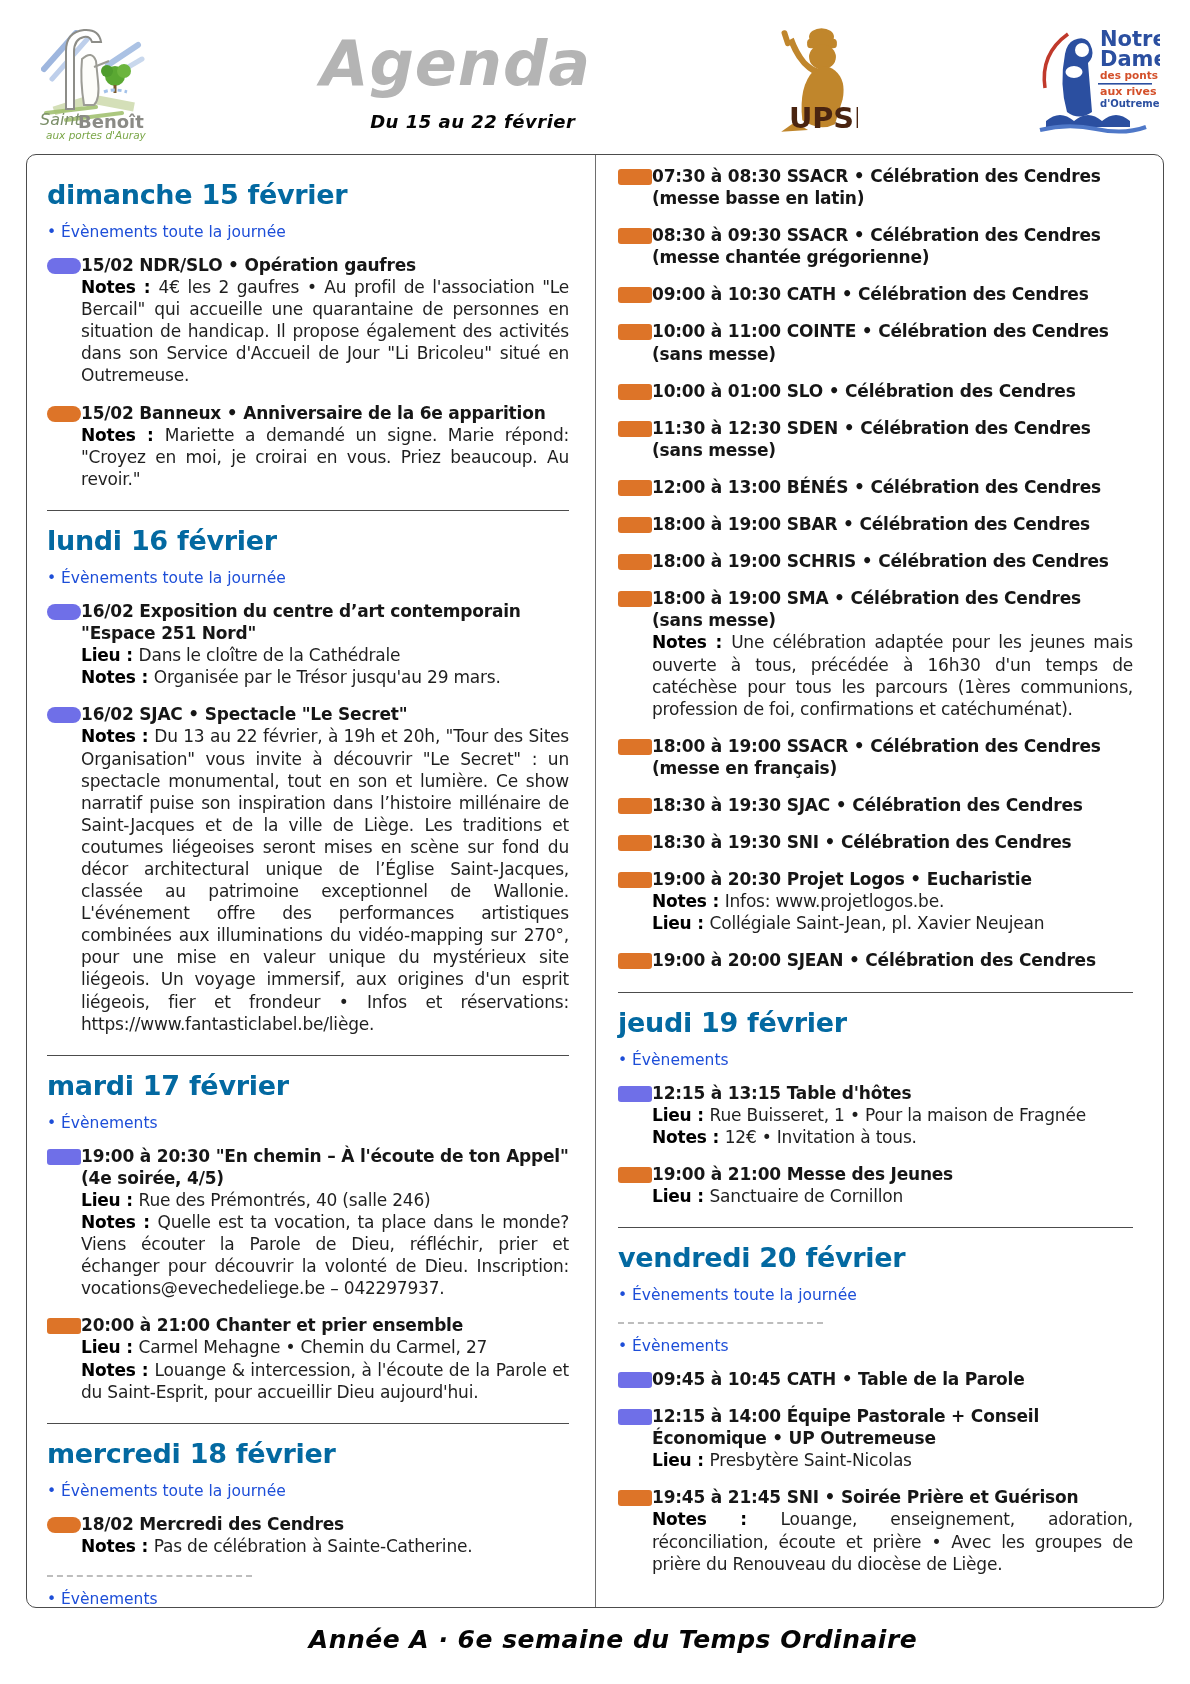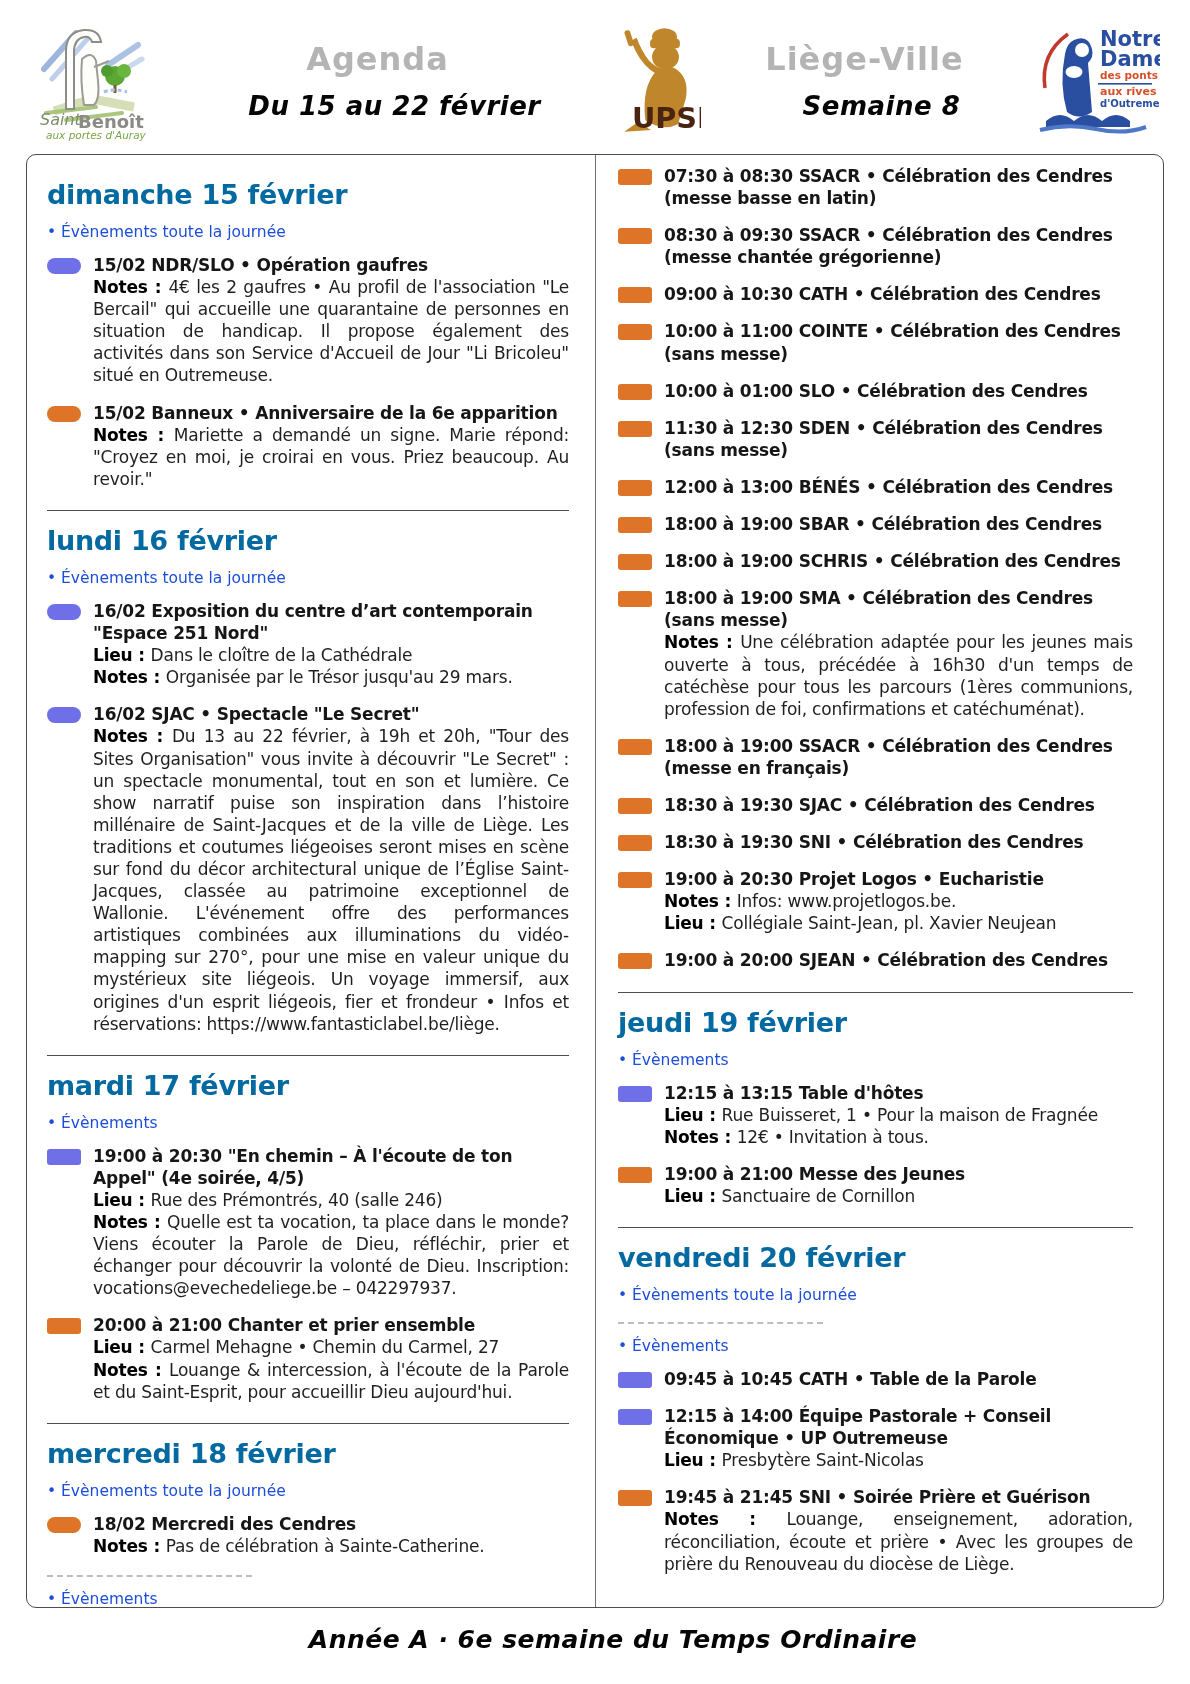--- a/index.html
+++ b/index.html
@@ -3,38 +3,38 @@
 <meta charset="utf-8">
 <style>
   html,body{margin:0;padding:0;background:#ffffff;}
   body{
     width:1190px;height:1684px;position:relative;overflow:hidden;
     font-family:"DejaVu Sans","Liberation Sans",sans-serif;color:#1b1b1b;
   }
   
   .header{display:flex;align-items:center;justify-content:space-between;padding:18px 30px 8px 34px;height:128px;}
   .h-block{text-align:center;}
-  .h-title{font-size:32px;font-weight:bold;color:#b4b4b4;letter-spacing:1px;line-height:1;}
-  .h-sub{font-size:26px;font-weight:bold;font-style:italic;color:#050505;margin-top:16px;letter-spacing:.5px;margin-left:34px;}
+  .h-title{font-size:62px;font-weight:bold;font-style:italic;color:#b4b4b4;letter-spacing:1px;line-height:1;}
+  .h-sub{font-size:18px;font-weight:bold;font-style:italic;color:#050505;margin-top:16px;letter-spacing:.5px;margin-left:34px;}
   .logo{flex:none;}
   
   .content-box{
     margin:0 26px;border:1.6px solid #4c4c4c;border-radius:10px;
     height:1452px;overflow:hidden;display:grid;grid-template-columns:1fr 1fr;
   }
   .col{overflow:hidden;}
   .col-left{padding:10px 26px 14px 20px;}
   .col-right{padding:10px 30px 14px 22px;border-left:1.6px solid #6e6e6e;}
   
   .day-heading{font-size:27px;font-weight:bold;color:#0369a1;margin:14px 0 2px;letter-spacing:-.3px;}
   .section-rule{border-top:1.6px solid #4c4c4c;margin:20px 0 4px;}
   .group-label{color:#1d4ed8;font-size:15.5px;margin:13px 0 13px;}
   .dashed-rule{width:205px;border-top:2.5px dashed #bdbdbd;margin:18px 0 6px;}
   
-  .event{display:flex;gap:12px;margin:0 0 15px;font-size:17px;line-height:1.3;letter-spacing:-.2px;}
+  .event{display:flex;gap:0;margin:0 0 15px;font-size:17px;line-height:1.3;letter-spacing:-.2px;}
   .icon{width:34px;height:16px;margin-top:4px;flex:none;display:inline-block;}
   .icon.pill{border-radius:9px;}
   .icon.square{border-radius:3px;}
   .icon.blue{background:var(--blue,#6f6fe8);}
   .icon.orange{background:var(--orange,#dd7428);}
   .event-body{flex:1;min-width:0;}
   .event-title{font-weight:bold;color:#161616;}
   .event-line{text-align:justify;color:#1f1f1f;}
   .line-label{font-weight:bold;color:#000000;}
   
@@ -89,24 +89,20 @@
         <ellipse cx="63" cy="34" rx="14" ry="13"></ellipse>
         <path d="M42 100 Q38 64 54 48 Q66 40 76 48 Q88 58 84 78 L76 104 Q60 112 42 100Z"></path>
         <path d="M54 52 Q40 44 32 28 L27 17 L33 14 Q38 28 46 38 Q52 44 58 46Z"></path>
         <rect x="22" y="6" width="6" height="17" rx="2.5" transform="rotate(-18 25 14)"></rect>
         <path d="M34 102 L20 112 L48 110Z"></path>
       </g>
       <text x="28" y="108" font-family="'DejaVu Serif','Liberation Serif',serif" font-weight="bold" font-size="30" fill="#4a2410">UPSL</text>
     </svg>
   </div>
 
-  <div class="h-block">
-    <div class="h-title">Liège-Ville</div>
-    <div class="h-sub">Semaine 8</div>
-  </div>
 
   <div class="logo">
     <svg width="132" height="112" viewBox="0 0 132 112">
       <path d="M40 10 Q12 30 17 64" stroke="#c0392b" stroke-width="3.5" fill="none"></path>
       <g>
         <path d="M46 16 Q60 10 64 25 Q66 33 60 39 L64 88 Q51 97 39 88 Q31 60 37 30 Q39 19 46 16Z" fill="#2b4fa0"></path>
         <circle cx="54" cy="26" r="7" fill="#ffffff"></circle>
         <ellipse cx="46" cy="48" rx="8.5" ry="6" fill="#ffffff"></ellipse>
       </g>
       <g>

